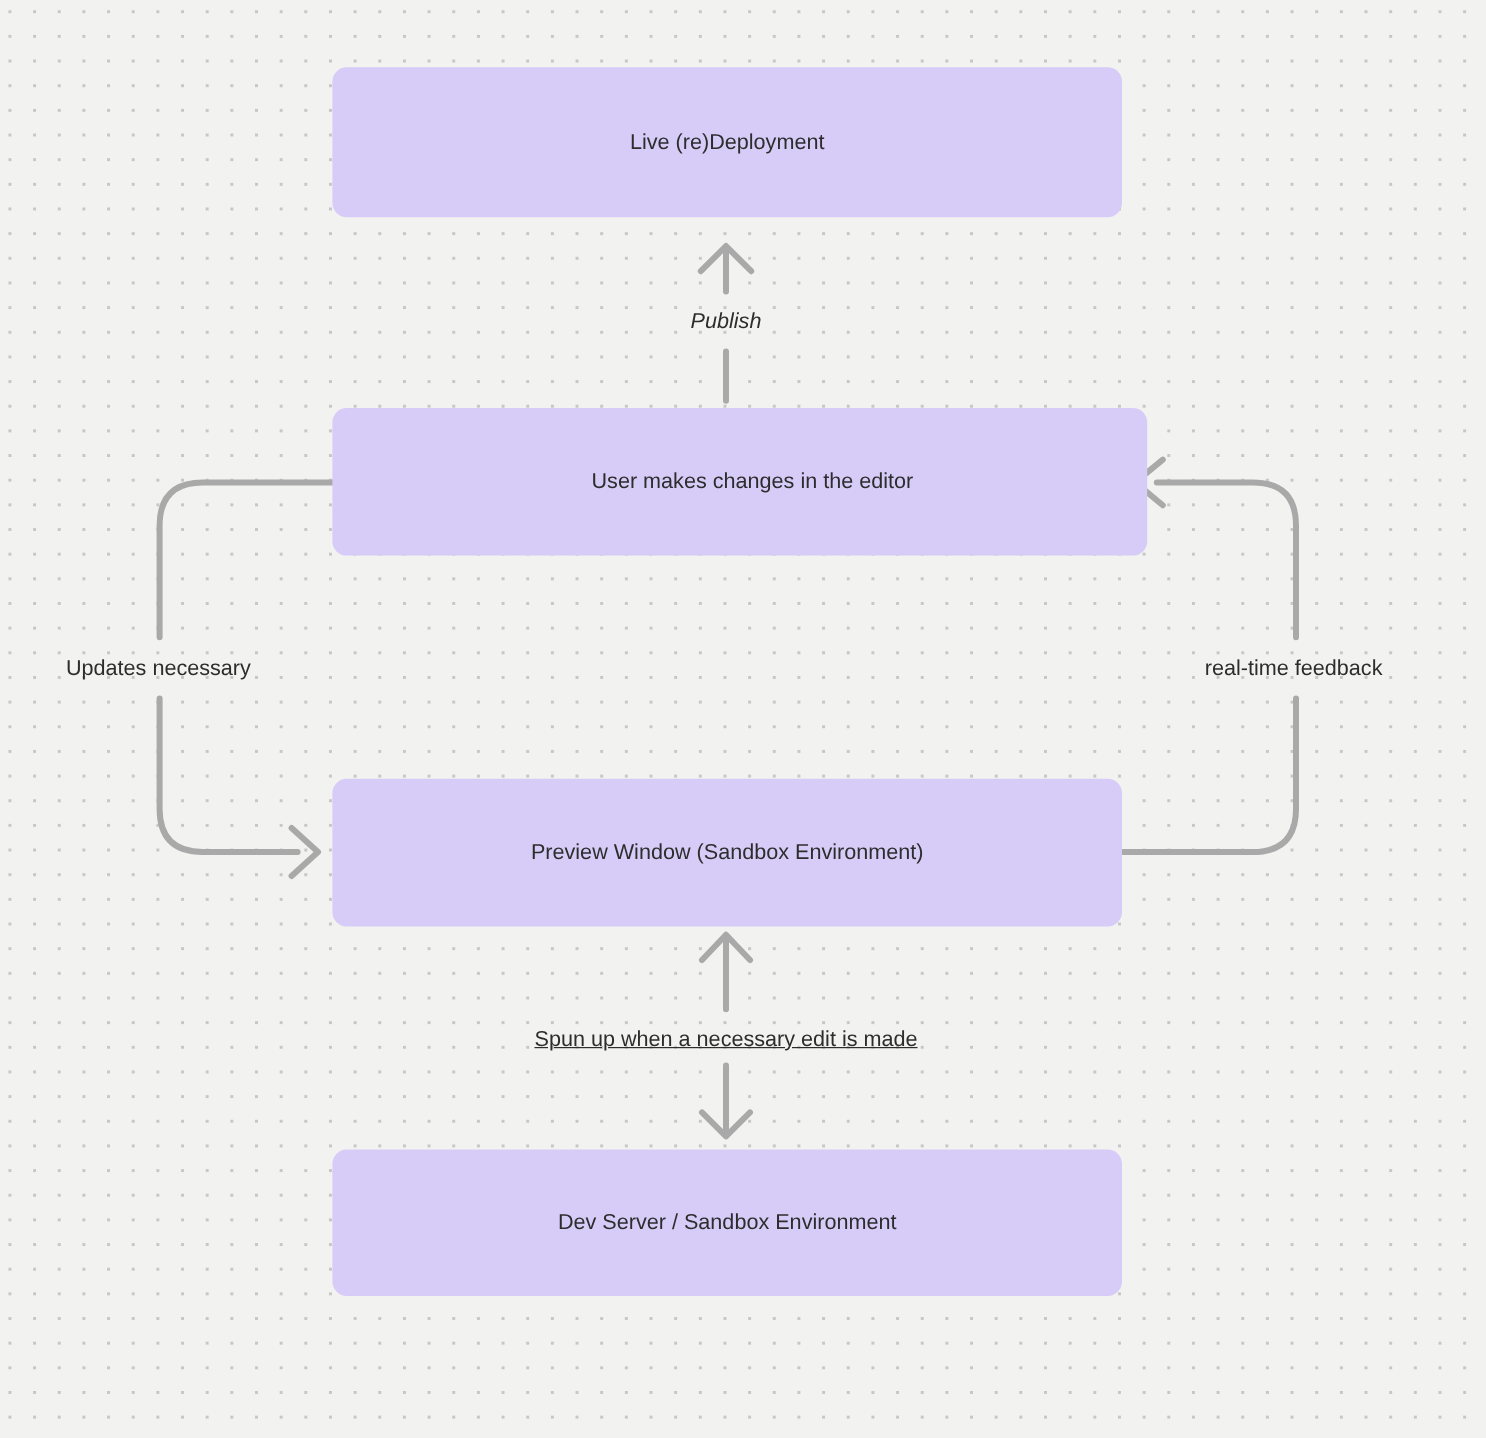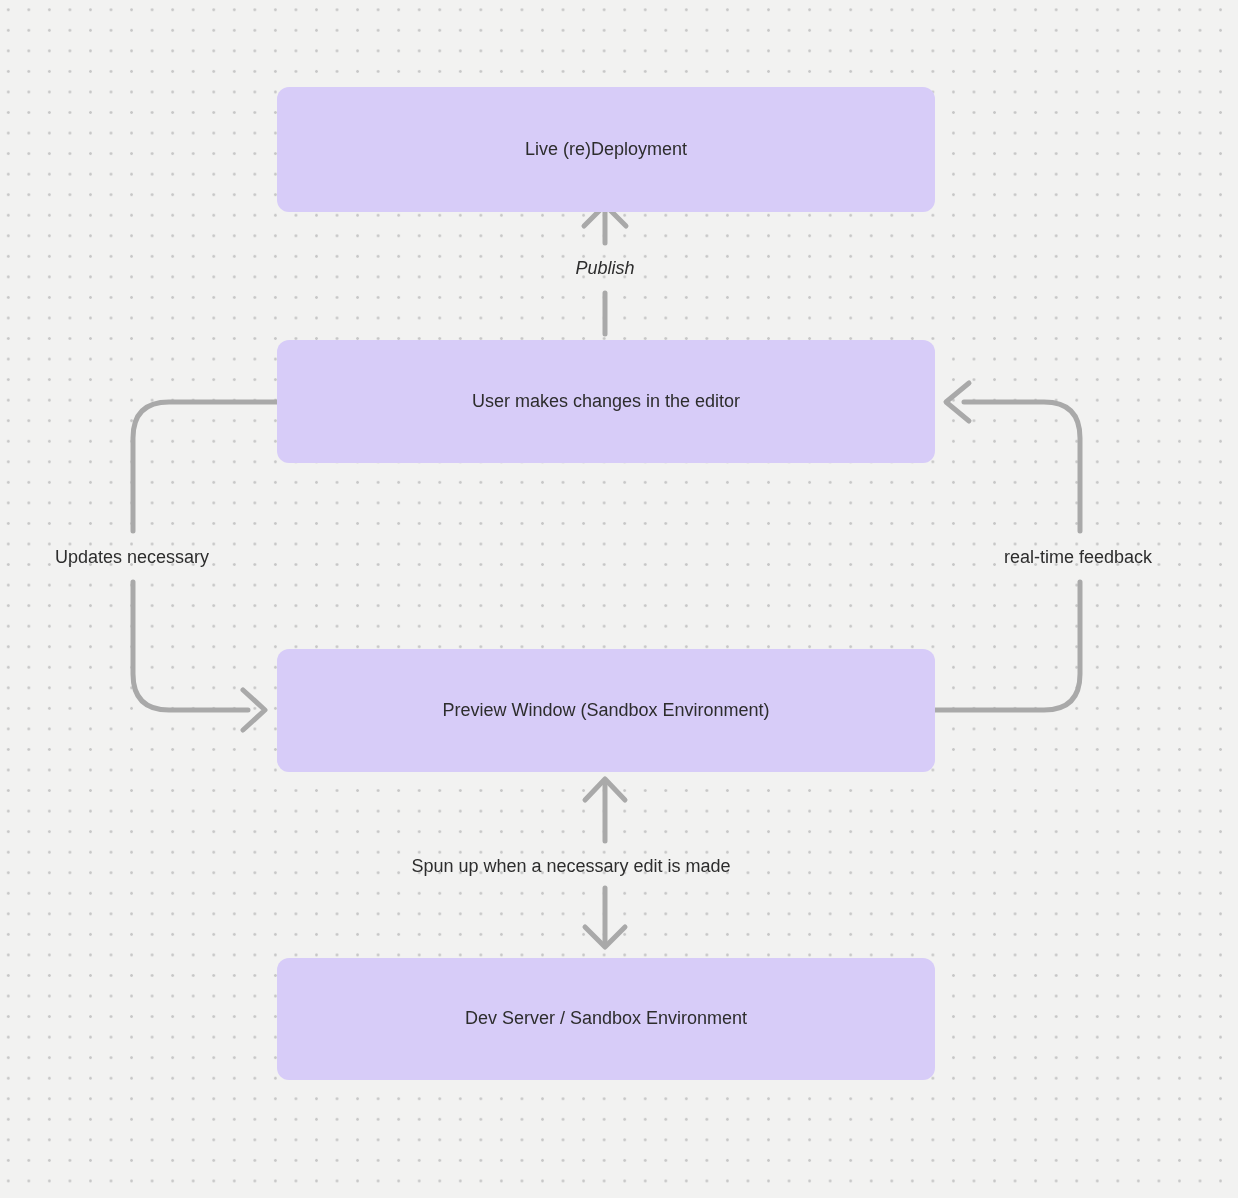--- a/index.html
+++ b/index.html
@@ -39,35 +39,35 @@
     background: #d7ccf8;
     border-radius: 12px;
     display: flex;
     align-items: center;
     justify-content: center;
     color: #2d2d2d;
     font-size: 18px;
     line-height: 1.2;
     text-align: center;
   }
-  .node-1 { top: 87px;  height: 125px; }
-  .node-2 { top: 340px; height: 123px; }
+  .node-1 { top: 56px;  height: 125px; }
+  .node-2 { top: 340px; height: 123px; padding-left: 21px; }
   .node-3 { top: 649px; height: 123px; }
   .node-4 { top: 958px; height: 122px; }
   .edge-label {
     position: absolute;
     transform: translate(-50%, -50%);
     font-size: 18px;
     color: #2d2d2d;
     white-space: nowrap;
   }
   .label-publish  { left: 605px;  top: 268px; font-style: italic; }
   .label-updates  { left: 132px;  top: 557px; }
   .label-feedback { left: 1078px; top: 557px; }
-  .label-spunup   { left: 571px;  top: 866px; }
+  .label-spunup   { left: 605px;  top: 866px; text-decoration: underline; }
 </style>
 </head>
 <body>
 
 <div class="canvas">
 
   <svg class="edges-layer" viewBox="0 0 1238 1198" xmlns="http://www.w3.org/2000/svg">
 
     <g>
       <path d="M605 334 L605 293"></path>

